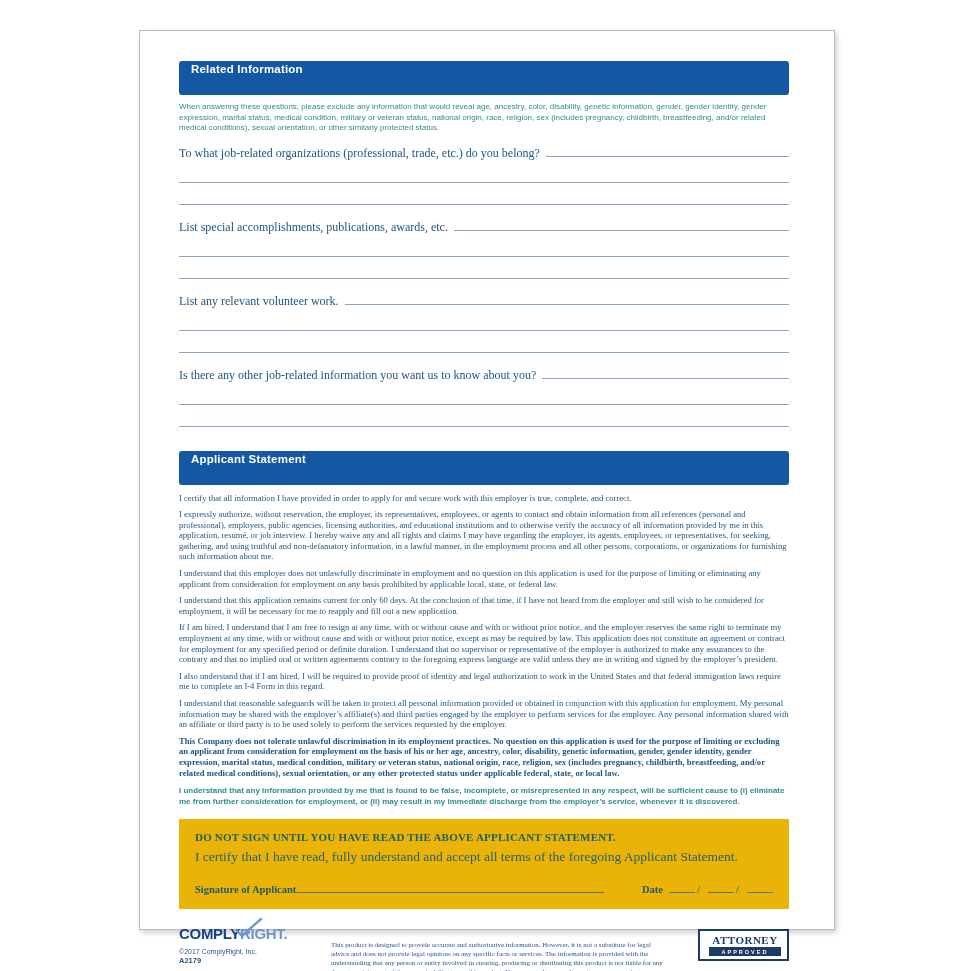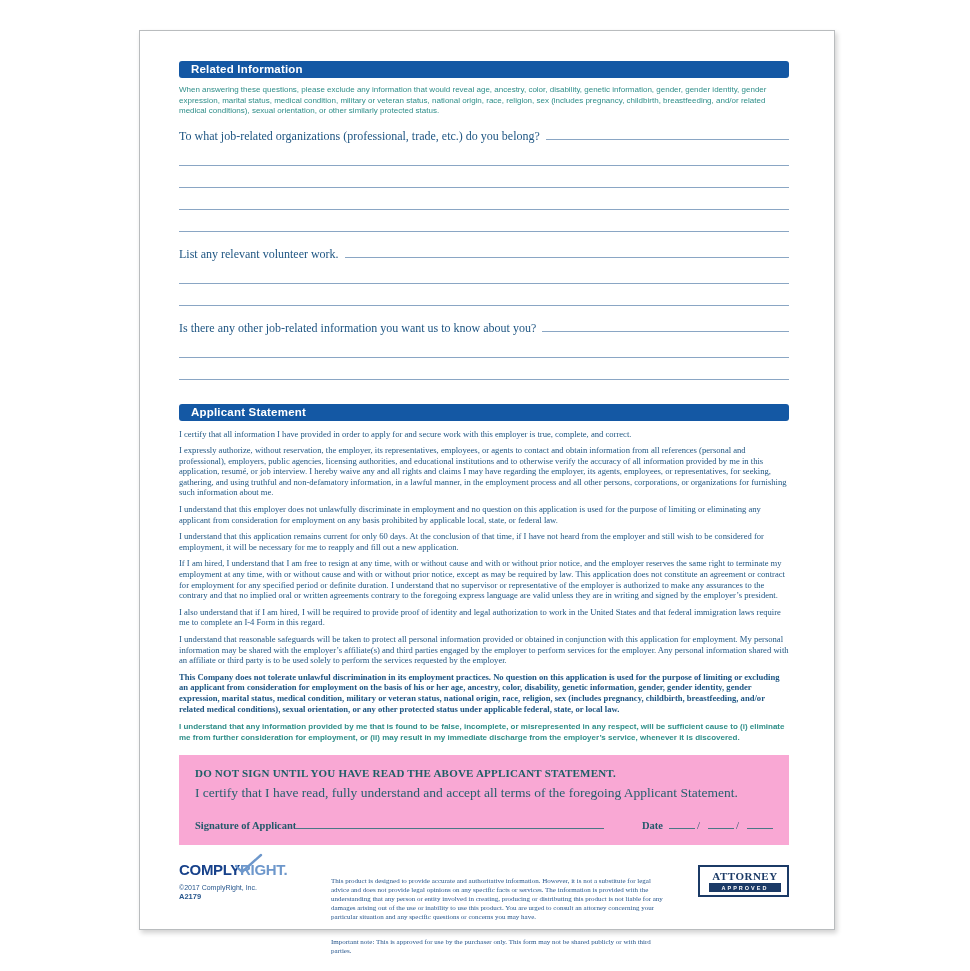--- a/index.html
+++ b/index.html
@@ -4,21 +4,21 @@
 <style>
   html,body{margin:0;padding:0;background:#ffffff;width:970px;height:971px;overflow:hidden;}
   .sheet{
     position:absolute;left:139px;top:30px;width:696px;height:900px;
     background:#ffffff;border:1px solid #b9bcbe;
     box-shadow:2px 3px 5px rgba(0,0,0,.18);
     box-sizing:border-box;padding:30px 45px 0 39px;
     font-family:"Liberation Serif",serif;color:#1e5582;
   }
   .section-header{
-    background:#1458a4;border-radius:3px;height:17px;line-height:17px;
+    background:#1458a4;border-radius:3px;height:34px;line-height:17px;
     color:#ffffff;font-family:"Liberation Sans",sans-serif;font-weight:bold;
     font-size:11.5px;padding-left:12px;letter-spacing:.2px;
   }
   .intro{
     font-family:"Liberation Sans",sans-serif;font-size:8px;line-height:10.5px;
     color:#2f8e89;margin:7px 0 4px 0;
   }
   .q-row{display:flex;align-items:baseline;margin-top:12px;}
   .q-row.first{margin-top:9px;}
   .q-label{font-size:12px;white-space:nowrap;color:#1e5582;}
@@ -26,21 +26,21 @@
   .answer-line{height:21px;border-bottom:1px solid #8aa6c4;}
   .statement-header{margin-top:24px;}
   .para{font-size:8.6px;line-height:10.6px;margin:6px 0 0 0;}
   .para.first{margin-top:8px;}
   .para.bold{font-weight:bold;}
   .para.teal{
     font-family:"Liberation Sans",sans-serif;font-size:8px;line-height:10.5px;
     font-weight:bold;color:#2f8e89;margin-top:8px;
   }
   .sign-box{
-    margin-top:12px;background:#f9a8d4;padding:12px 16px 14px 16px;
+    margin-top:12px;background:#eab308;padding:12px 16px 14px 16px;
   }
   .sign-box .warn{
     margin:0;font-size:11px;font-weight:bold;color:#1d5f66;letter-spacing:.2px;
   }
   .sign-box .certify{margin:6px 0 0 0;font-size:13.5px;color:#26606f;}
   .sig-row{display:flex;align-items:baseline;margin-top:16px;}
   .sig-label{font-size:10.5px;font-weight:bold;color:#24596b;white-space:nowrap;}
   .sig-line{flex:1;border-bottom:1px solid #4a7886;height:11px;}
   .date-label{font-size:10.5px;font-weight:bold;color:#24596b;margin-left:38px;white-space:nowrap;}
   .date-seg{width:26px;border-bottom:1px solid #4a7886;height:11px;margin-left:6px;}
@@ -79,20 +79,24 @@
 
   <p class="intro">When answering these questions, please exclude any information that would reveal age, ancestry, color, disability, genetic information, gender, gender identity, gender expression, marital status, medical condition, military or veteran status, national origin, race, religion, sex (includes pregnancy, childbirth, breastfeeding, and/or related medical conditions), sexual orientation, or other similarly protected status.</p>
 
   <div class="q-row first">
     <span class="q-label">To what job-related organizations (professional, trade, etc.) do you belong?</span>
     <span class="q-line"></span>
   </div>
   <div class="answer-line"></div>
   <div class="answer-line"></div>
 
+  <div class="q-row">
+    <span class="q-label">List special accomplishments, publications, awards, etc.</span>
+    <span class="q-line"></span>
+  </div>
   <div class="answer-line"></div>
   <div class="answer-line"></div>
 
   <div class="q-row">
     <span class="q-label">List any relevant volunteer work.</span>
     <span class="q-line"></span>
   </div>
   <div class="answer-line"></div>
   <div class="answer-line"></div>
 

